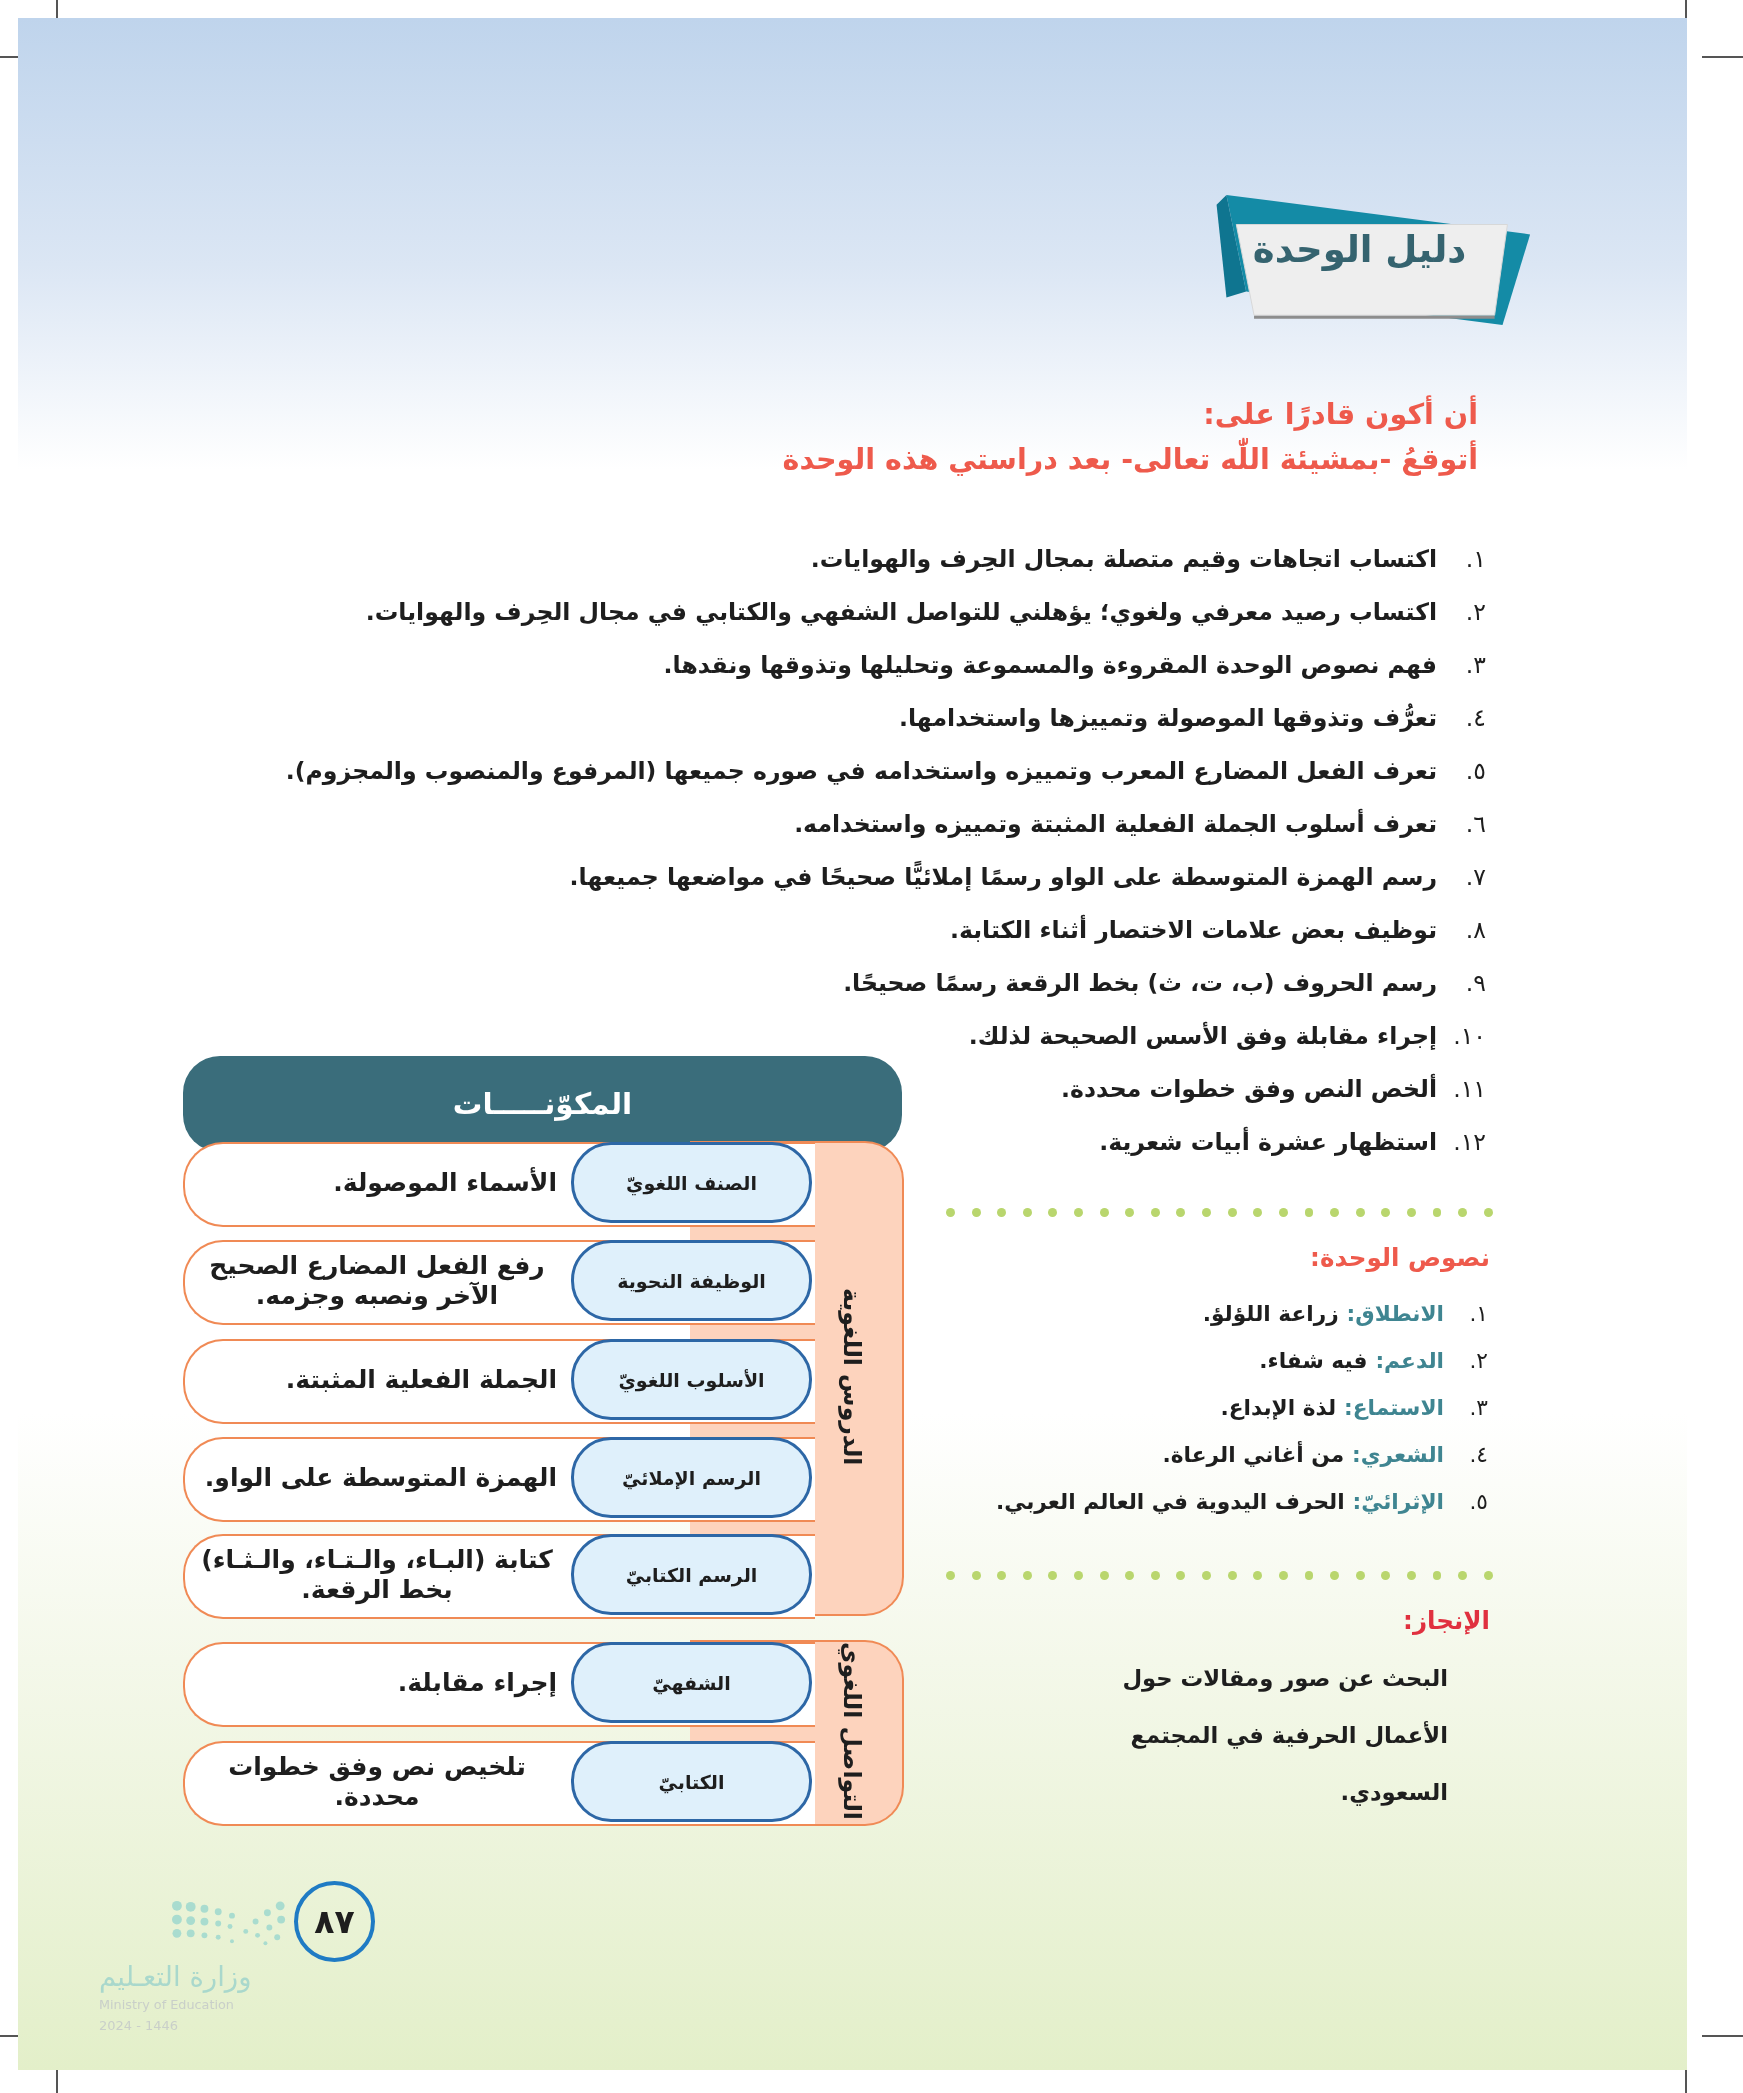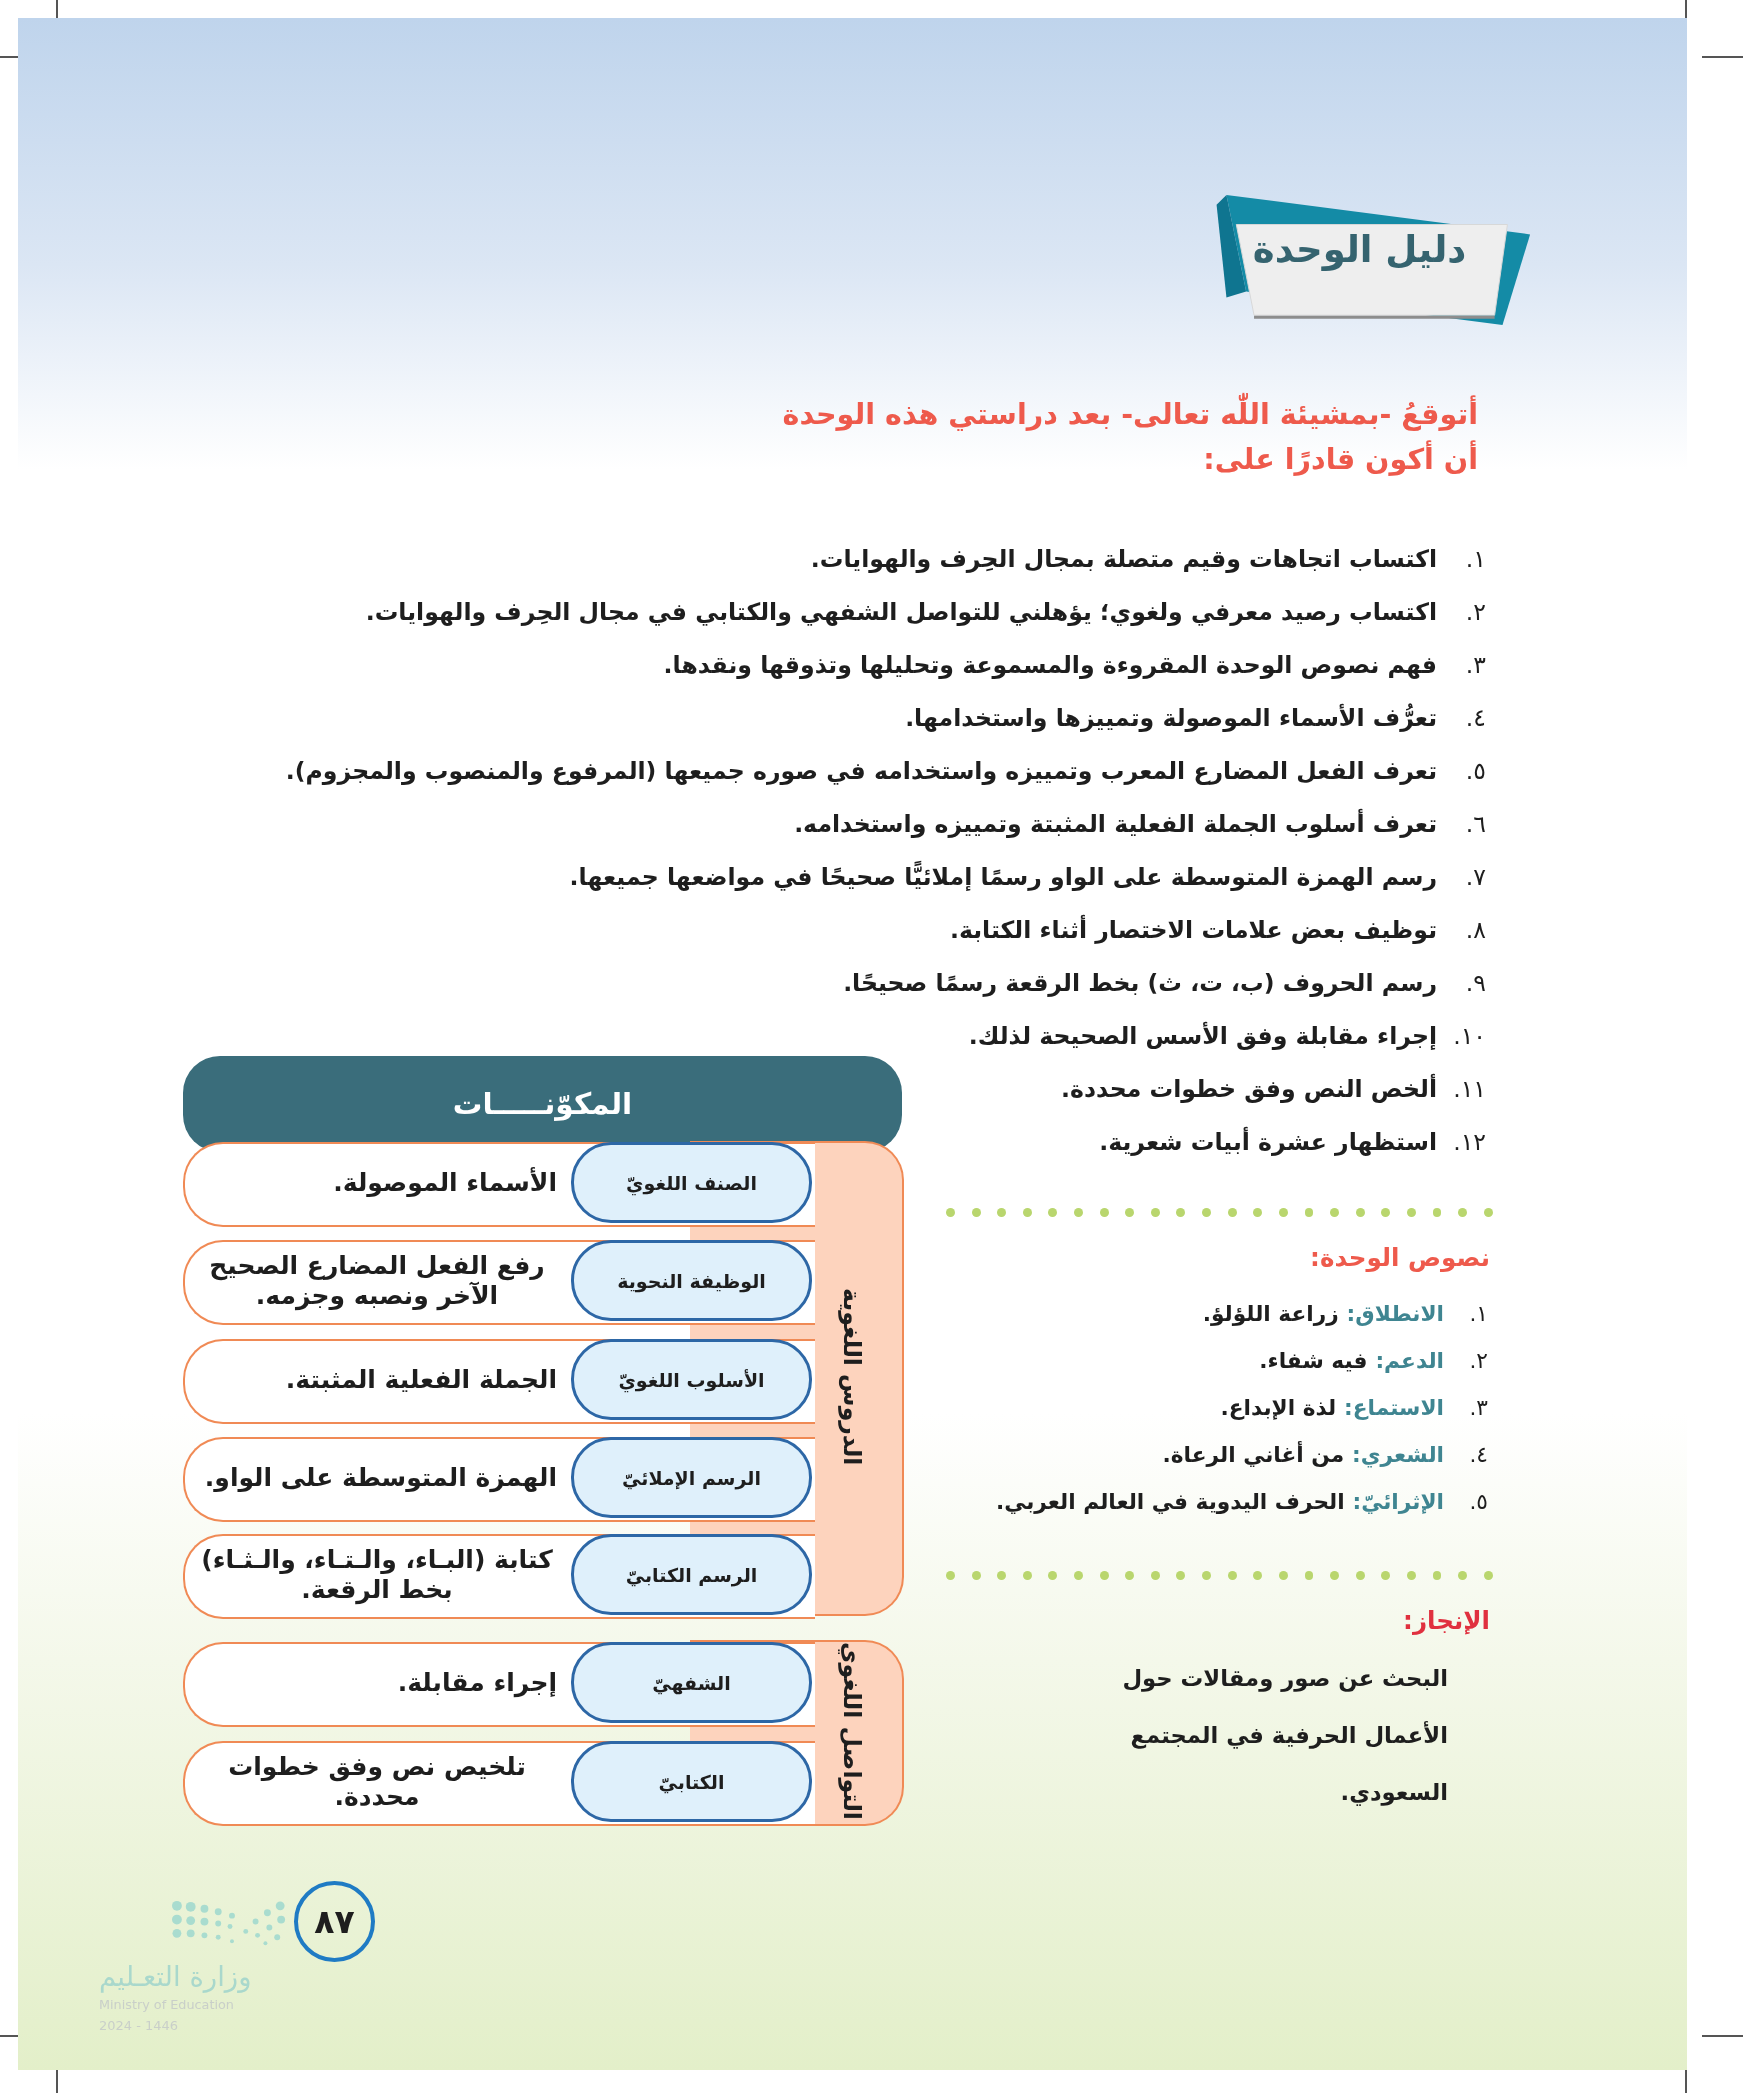--- a/index.html
+++ b/index.html
@@ -106,40 +106,40 @@
   <svg width="350" height="148" viewBox="0 0 355 150">
     <polygon points="40,8 348,48 320,140 60,106" fill="#148ba6"></polygon>
     <polygon points="30,18 40,8 60,106 40,112" fill="#0f7590"></polygon>
     <polygon points="50,38 325,38 312,130 68,130" fill="#eeeeee" stroke="#d7d7d7" stroke-width="1"></polygon>
     <line x1="68" y1="132" x2="312" y2="132" stroke="#8d8d8d" stroke-width="3"></line>
   </svg>
   <div class="badge-title">دليل الوحدة</div>
 </div>
 
 <div class="intro">
+  <div>أن أكون قادرًا على:</div>
   <div>أتوقعُ -بمشيئة اللّٰه تعالى- بعد دراستي هذه الوحدة</div>
-  <div>أن أكون قادرًا على:</div>
 </div>
 
 <ul class="objectives">
   <li>
       <span class="num">١.</span>
       <span>اكتساب اتجاهات وقيم متصلة بمجال الحِرف والهوايات.</span>
     </li>
   <li>
       <span class="num">٢.</span>
       <span>اكتساب رصيد معرفي ولغوي؛ يؤهلني للتواصل الشفهي والكتابي في مجال الحِرف والهوايات.</span>
     </li>
   <li>
       <span class="num">٣.</span>
       <span>فهم نصوص الوحدة المقروءة والمسموعة وتحليلها وتذوقها ونقدها.</span>
     </li>
   <li>
       <span class="num">٤.</span>
-      <span>تعرُّف الأسماء الموصولة وتمييزها واستخدامها.</span>
+      <span>تعرُّف وتذوقها الموصولة وتمييزها واستخدامها.</span>
     </li>
   <li>
       <span class="num">٥.</span>
       <span>تعرف الفعل المضارع المعرب وتمييزه واستخدامه في صوره جميعها (المرفوع والمنصوب والمجزوم).</span>
     </li>
   <li>
       <span class="num">٦.</span>
       <span>تعرف أسلوب الجملة الفعلية المثبتة وتمييزه واستخدامه.</span>
     </li>
   <li>

